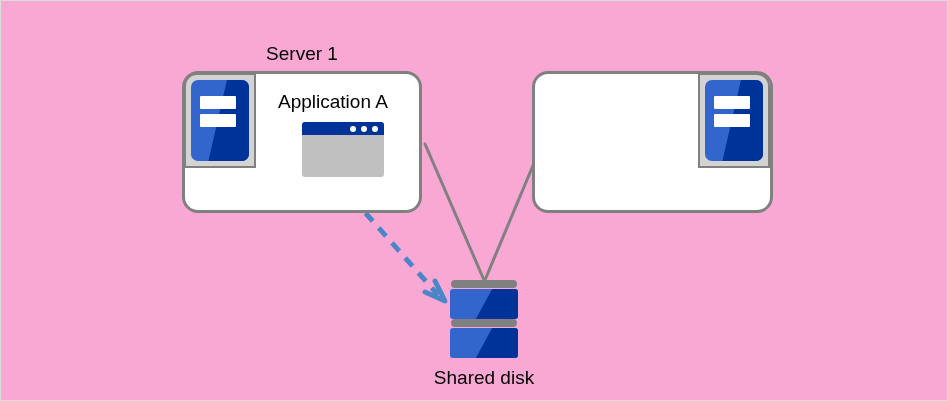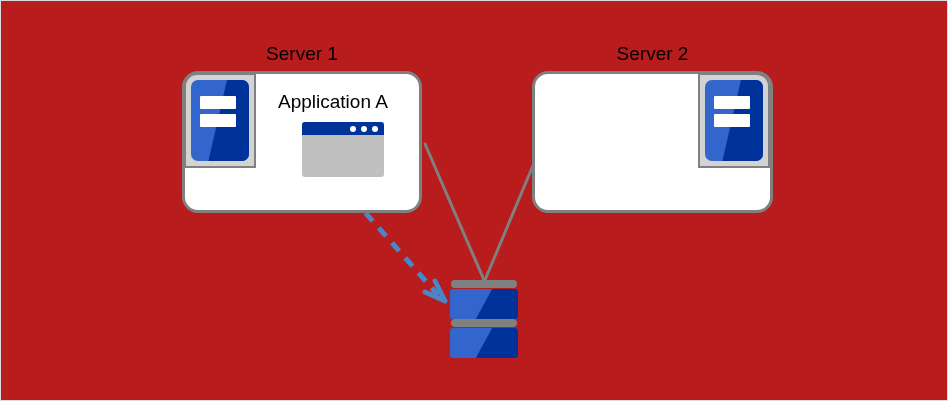--- a/index.html
+++ b/index.html
@@ -4,21 +4,21 @@
 <style>
   html, body {
     margin: 0;
     padding: 0;
     background: #ffffff;
   }
   #canvas {
     position: relative;
     width: 948px;
     height: 401px;
-    background: #b91c1c;
+    background: #f9a8d4;
     border: 1px solid #dcdcdc;
     box-sizing: border-box;
     font-family: "Liberation Sans", sans-serif;
     overflow: hidden;
   }
 
   
   #links {
     position: absolute;
     left: 0; top: 0;
@@ -202,32 +202,32 @@
   <div id="app-label">Application  A</div>
 
   <div id="app-window">
     <div id="app-titlebar">
       <span class="app-dot d1"></span>
       <span class="app-dot d2"></span>
       <span class="app-dot d3"></span>
     </div>
   </div>
 
-  <div id="server2-caption" class="server-caption">Server 2</div>
 
   <div id="server2-box" class="server-box"></div>
 
   <div id="server2-icon" class="server-icon">
     <div class="server-icon-body">
       <div class="server-icon-bar top"></div>
       <div class="server-icon-bar bottom"></div>
     </div>
   </div>
 
   <div id="disk">
     <div class="disk-bar b1"></div>
     <div class="disk-block k1"></div>
     <div class="disk-bar b2"></div>
     <div class="disk-block k2"></div>
   </div>
 
+  <div id="disk-label">Shared disk</div>
 
 </div>
 
 </body></html>

